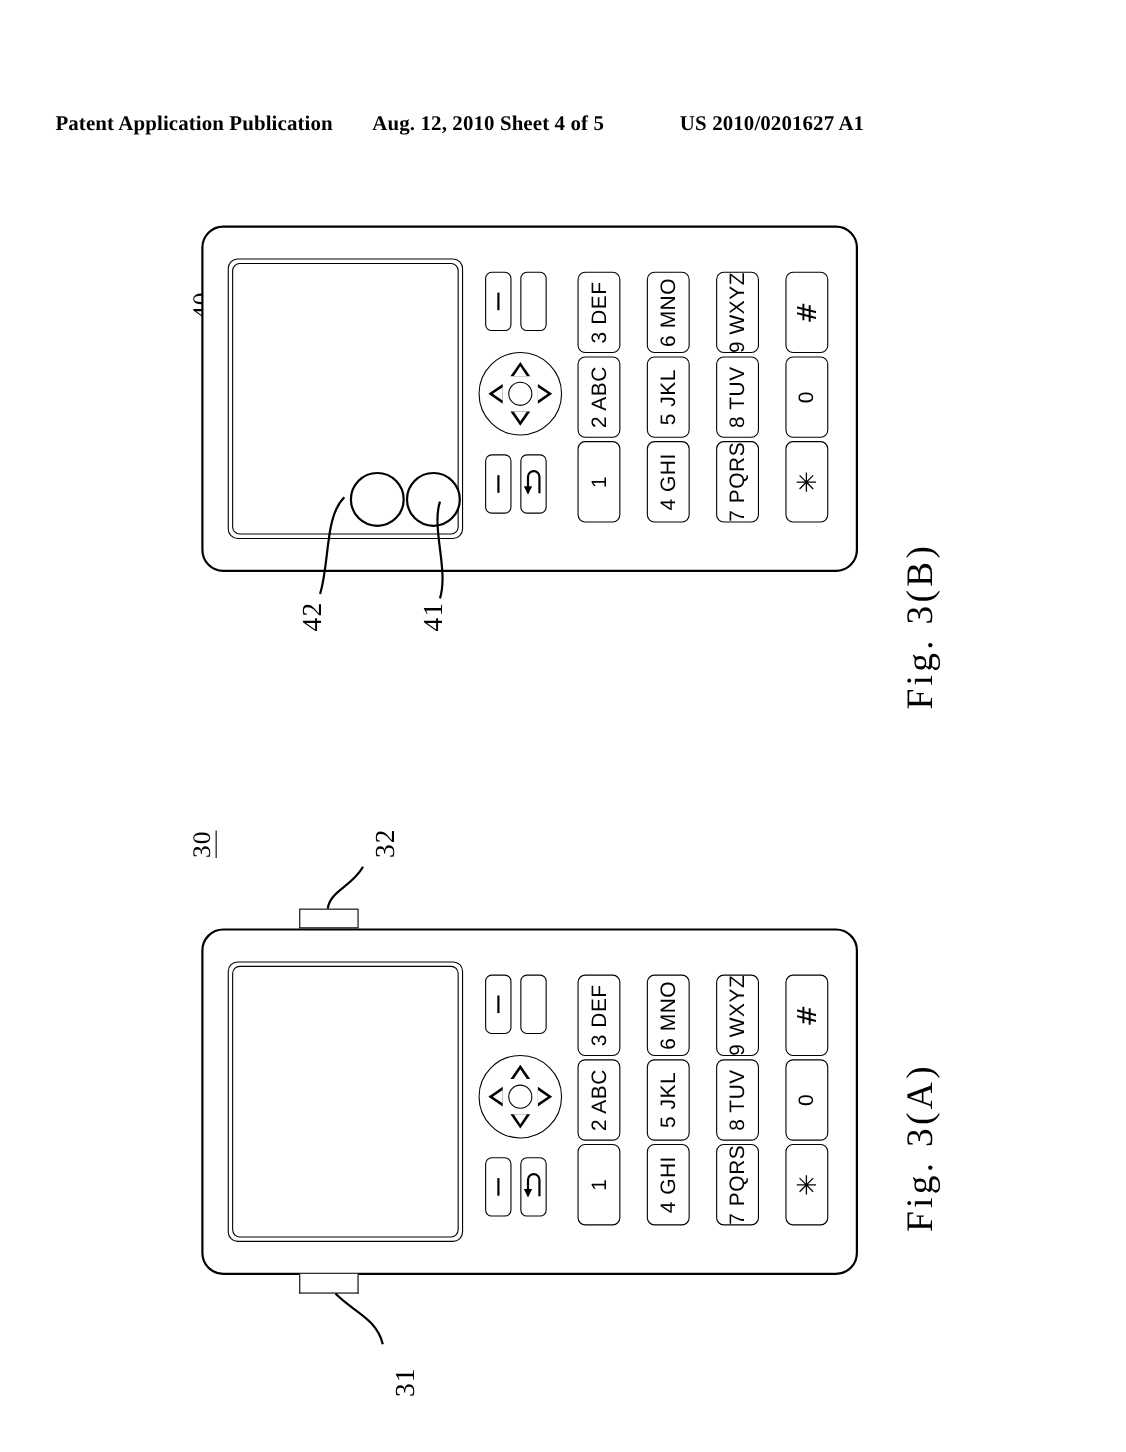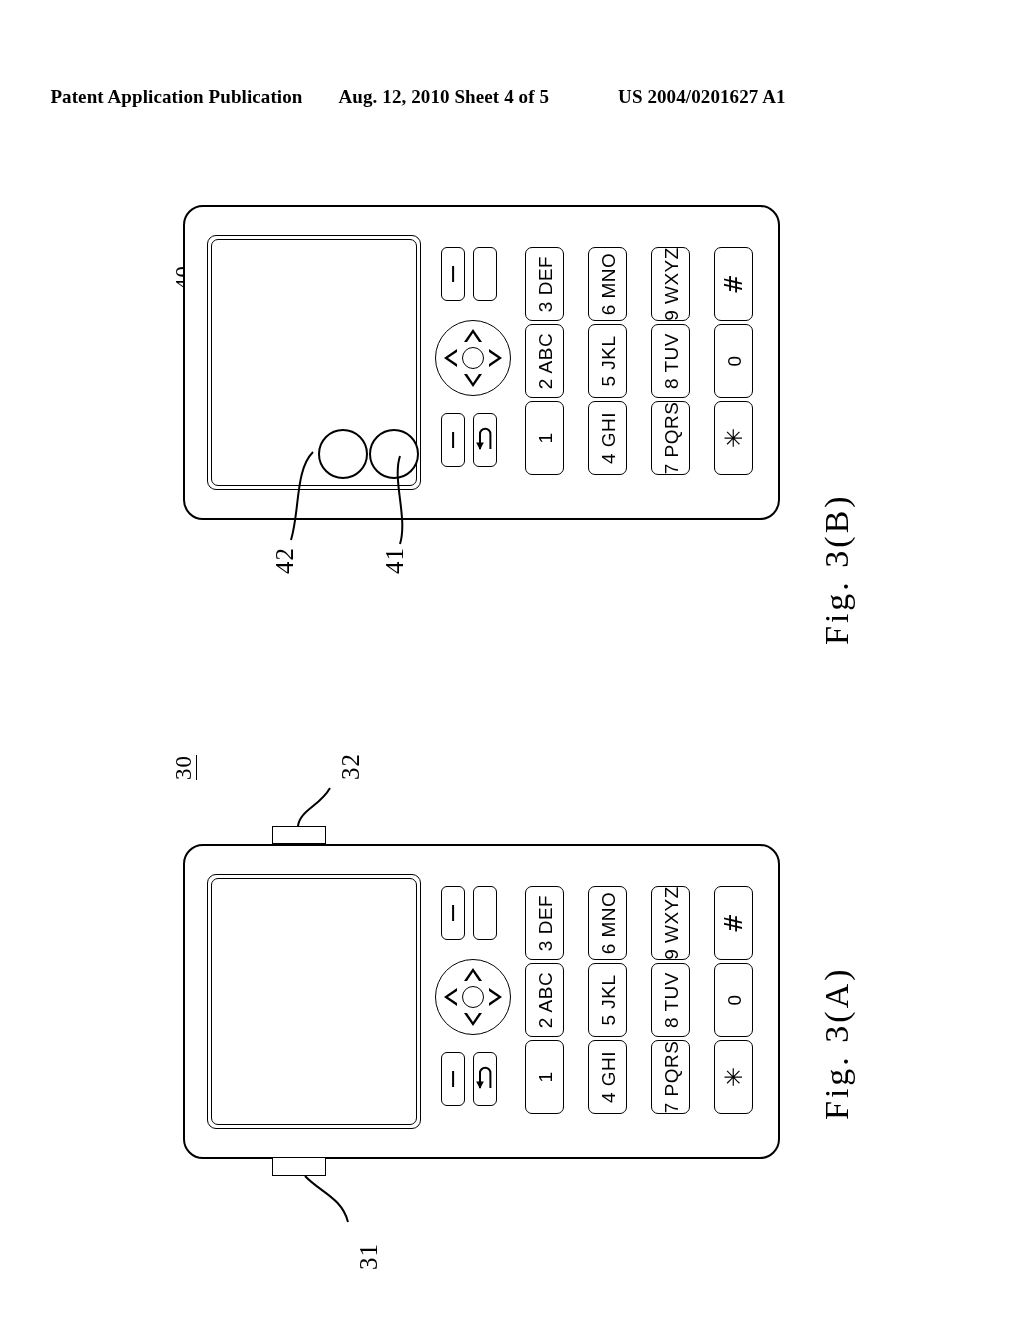--- a/index.html
+++ b/index.html
@@ -13,21 +13,21 @@
     height: 1320px;
     position: relative;
     font-family: "Liberation Serif", serif;
     color: #000;
     overflow: hidden;
   }
 
   
   #page-header {
     position: absolute;
-    top: 86px;
+    top: 102px;
     left: 0;
     width: 836px;
     height: 30px;
     display: flex;
     justify-content: center;
     align-items: baseline;
     font-family: "Liberation Serif", serif;
     font-weight: bold;
     font-size: 19px;
     letter-spacing: 0.1px;
@@ -254,21 +254,21 @@
     white-space: nowrap;
     line-height: 1;
   }
 </style>
 </head>
 <body>
 
 <div id="page-header">
   <span class="hdr-left">Patent Application Publication</span>
   <span class="hdr-mid">Aug. 12, 2010  Sheet 4 of 5</span>
-  <span class="hdr-right">US 2004/0201627 A1</span>
+  <span class="hdr-right">US 2010/0201627 A1</span>
 </div>
 
 <div class="figure-block" id="figure-b">
 
   <div class="fig-ref-number" style="left:172px; top:150px;">40</div>
 
   <div class="fig-caption" style="left:820px; top:505px;">Fig.  3(B)</div>
 
   <div class="phone" style="left:183px; top:65px; width:597px; height:315px;">
 

